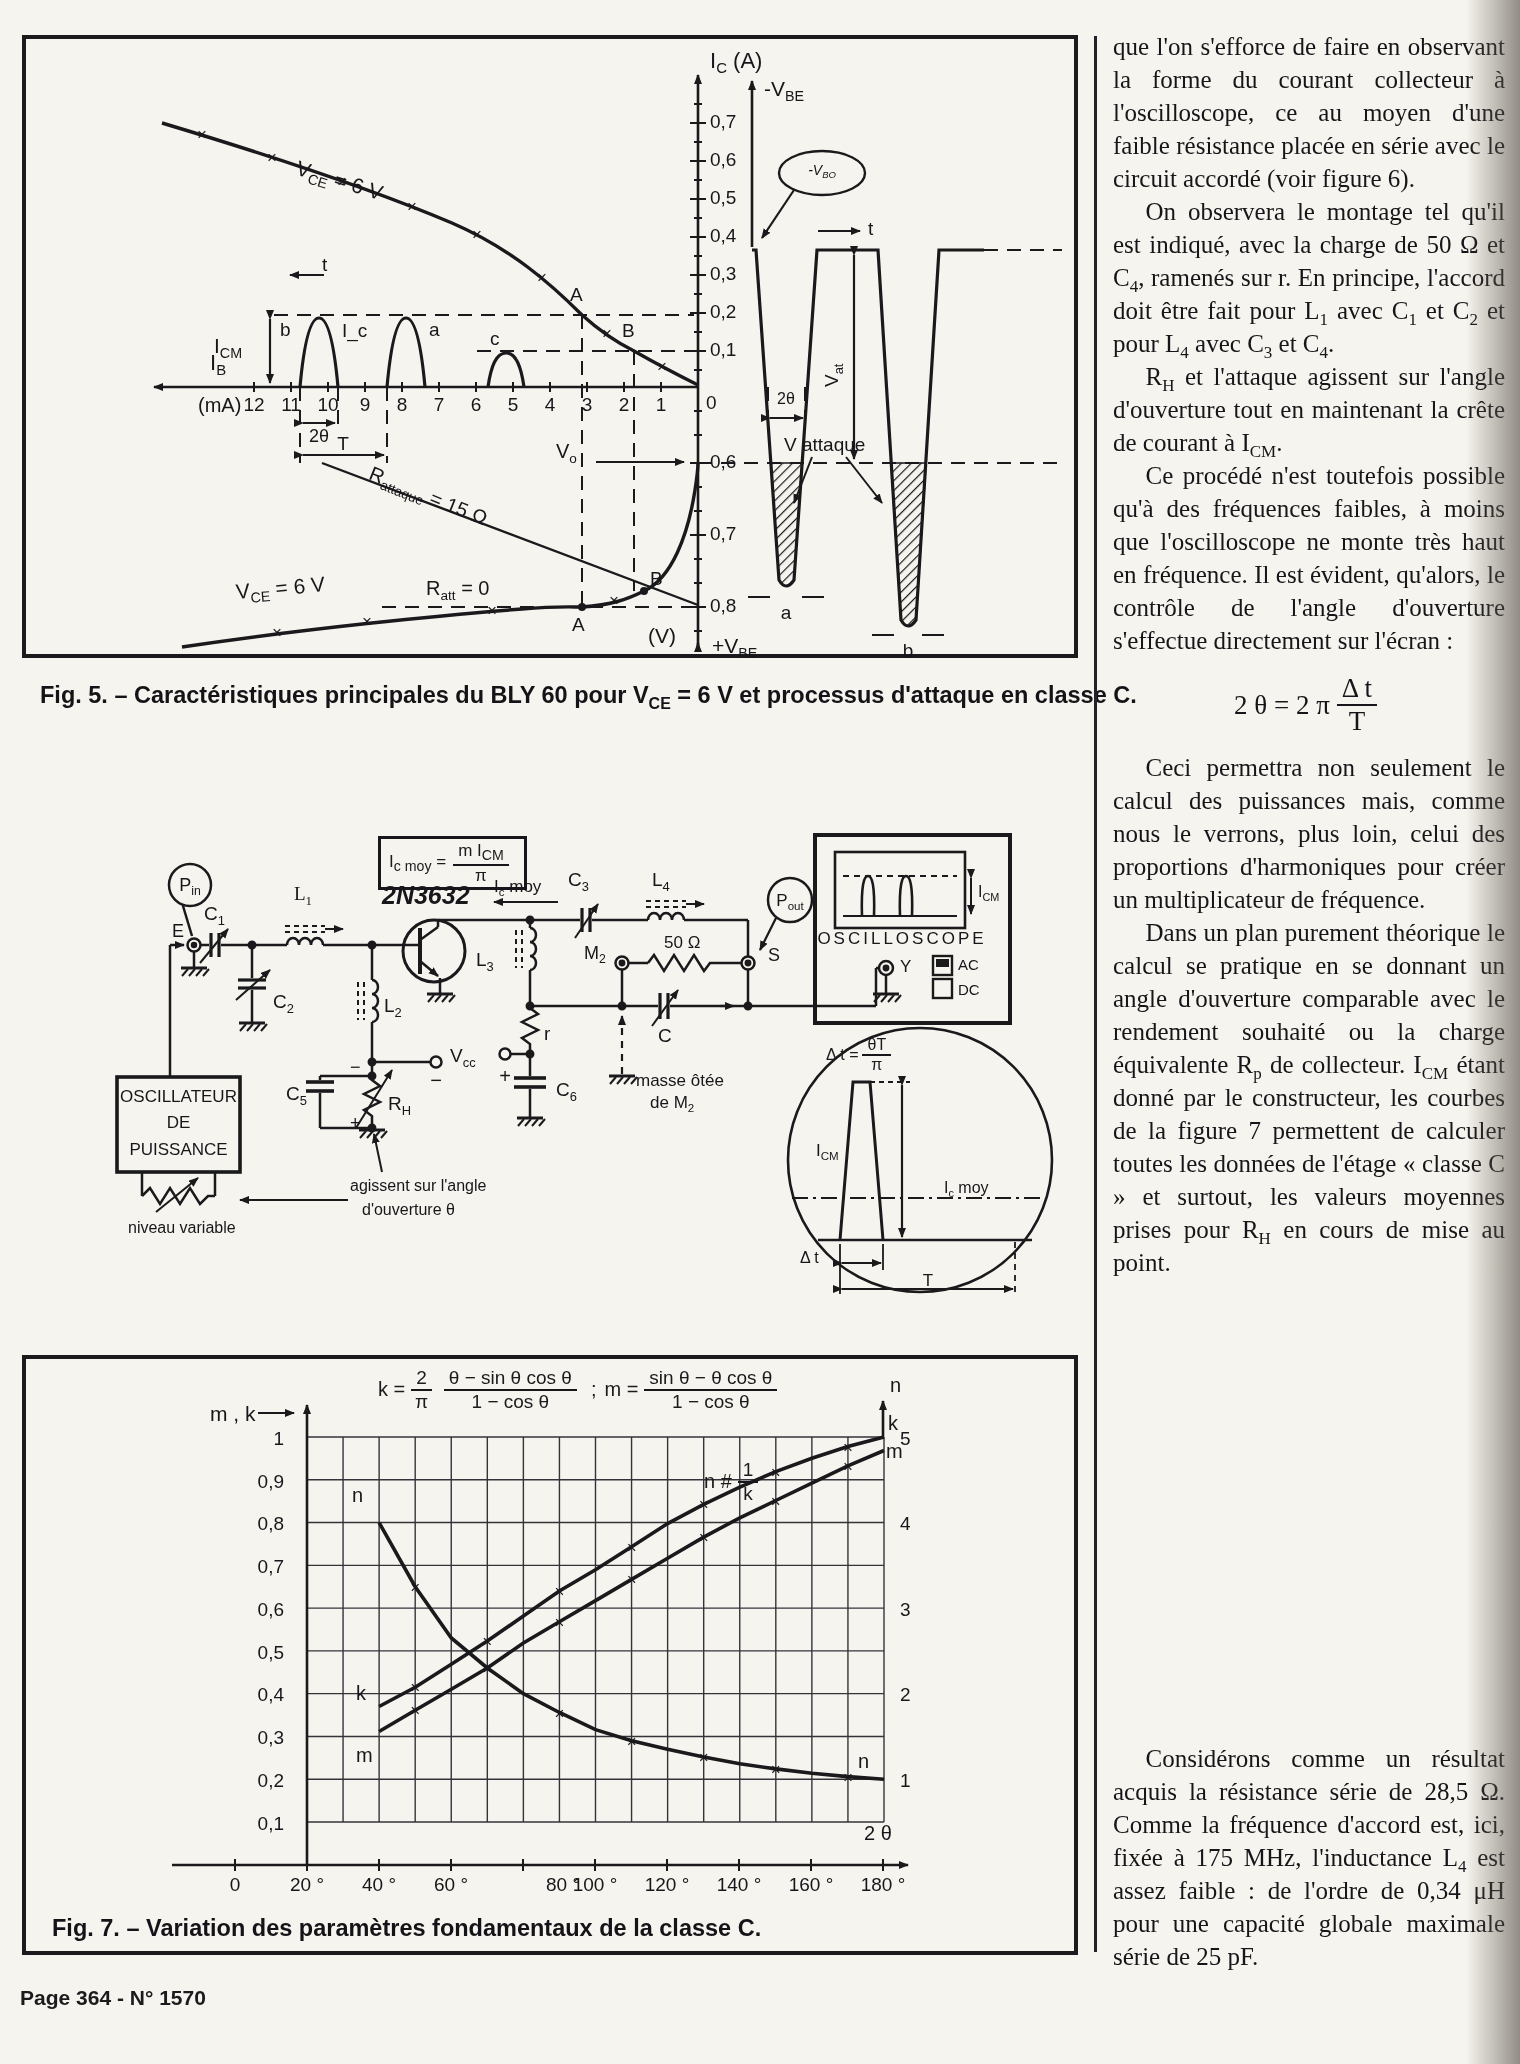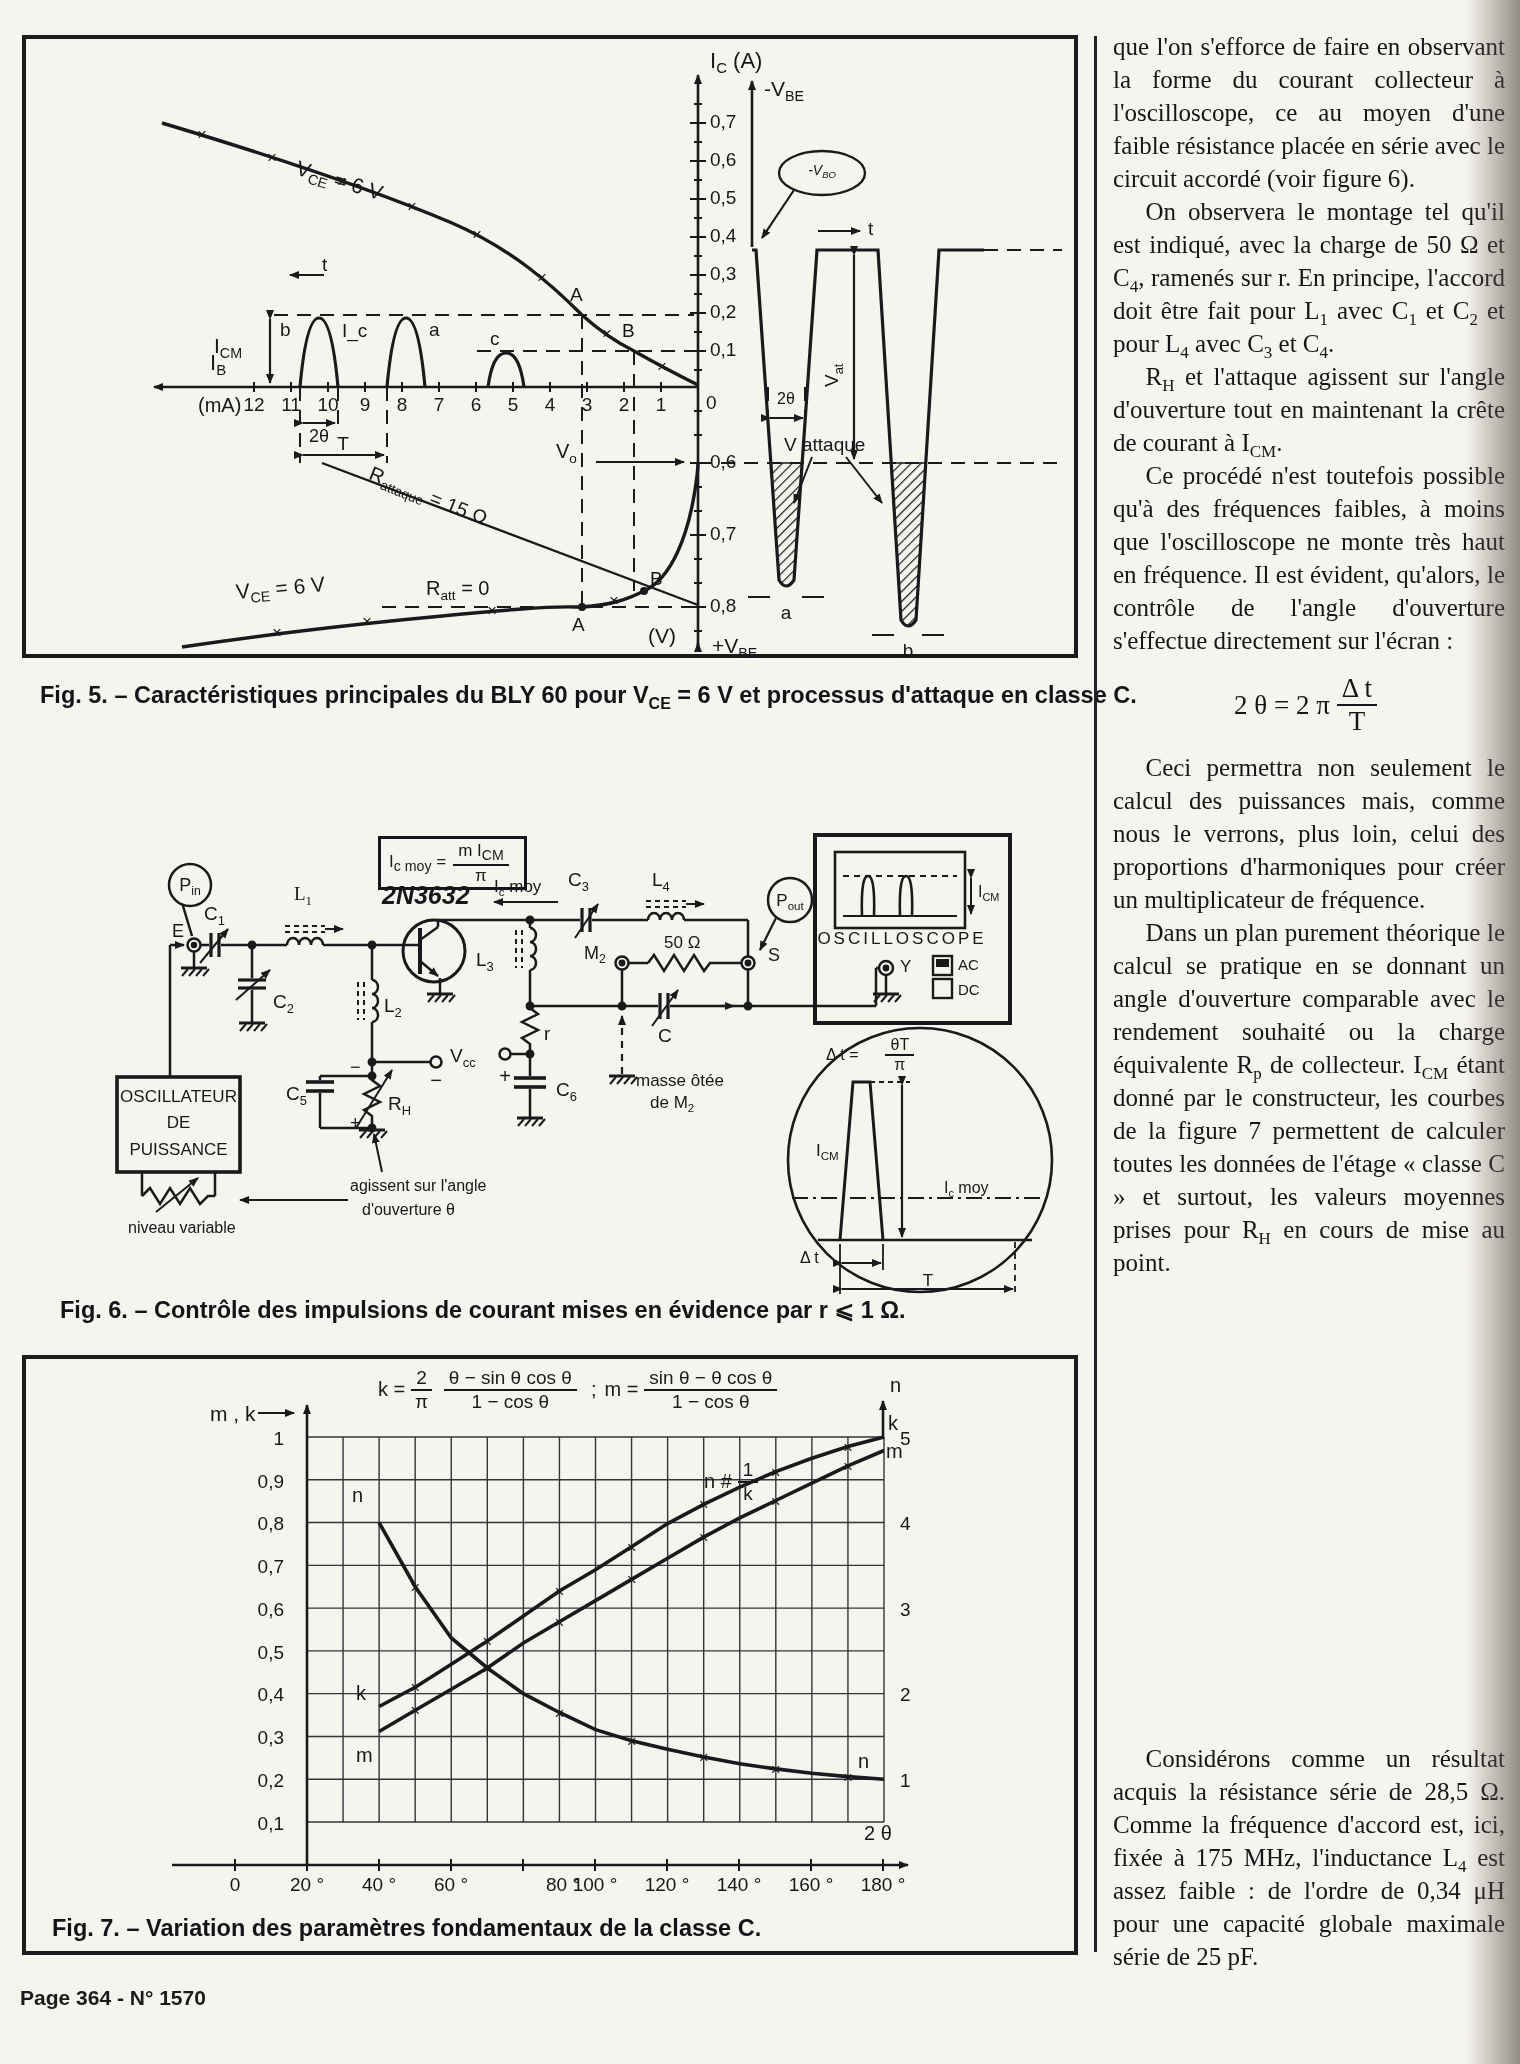--- a/index.html
+++ b/index.html
@@ -412,21 +412,21 @@
     </svg>
 
     <div class="f6-formula" style="left:348px;top:6px;">
       <span>I<sub>c moy</sub> =</span>
       <span class="frac">
           <span class="fn">m I<sub>CM</sub></span>
           <span>π</span>
         </span>
     </div>
 
-    <div class="mini-formula" style="left:796px;top:206px;font-size:16px;gap:23px;">
+    <div class="mini-formula" style="left:796px;top:206px;font-size:16px;">
       <span>Δ t =</span>
       <span class="frac" style="margin:0 4px;">
           <span class="fn">θT</span>
           <span>π</span>
         </span>
     </div>
 
     <div class="lab" style="left:87px;top:254px;width:123px;text-align:center;font-size:17px;line-height:1.55;white-space:normal;">
       <div>OSCILLATEUR</div>
       <div>DE</div>
@@ -465,21 +465,20 @@
       <span class="lab" style="left: 928px; top: 127px; font-size: 15px;">AC</span>
       <span class="lab" style="left: 928px; top: 152px; font-size: 15px;">DC</span>
       <span class="lab" style="left: 786px; top: 312px; font-size: 17px;">I<sub>CM</sub></span>
       <span class="lab" style="left: 914px; top: 350px; font-size: 16px;">I<sub>c</sub> moy</span>
       <span class="lab" style="left: 770px; top: 420px; font-size: 16px;">Δ t</span>
       <span class="lab " style="left: 898px; top: 442px; font-size: 17px; transform: translateX(-50%);">T</span>
       <span class="lab" style="left: 98px; top: 390px; font-size: 16px;">niveau variable</span>
       <span class="lab" style="left: 320px; top: 348px; font-size: 16px;">agissent sur l'angle</span>
       <span class="lab" style="left: 332px; top: 372px; font-size: 16px;">d'ouverture θ</span>
     </div>
-  <div class="caption" style="left:60px;top:1296px;">Fig. 6. – Contrôle des impulsions de courant mises en évidence par r ⩽ 1 Ω.</div>
 
   <div class="figbox" style="left:22px;top:1355px;width:1056px;height:600px;"></div>
   <div class="fig" style="left:22px;top:1355px;width:1056px;height:600px;">
     <svg id="f7svg" width="1056" height="600" viewBox="0 0 1056 600">
       <defs>
         <marker id="ah7" markerWidth="11" markerHeight="9" refX="9" refY="4" orient="auto" markerUnits="userSpaceOnUse">
           <path d="M0,0 L10,4 L0,8 z" fill="#1a191c"></path>
         </marker>
       </defs>
       <g id="f7grid" stroke="#35333a" stroke-width="1.4" fill="none">

